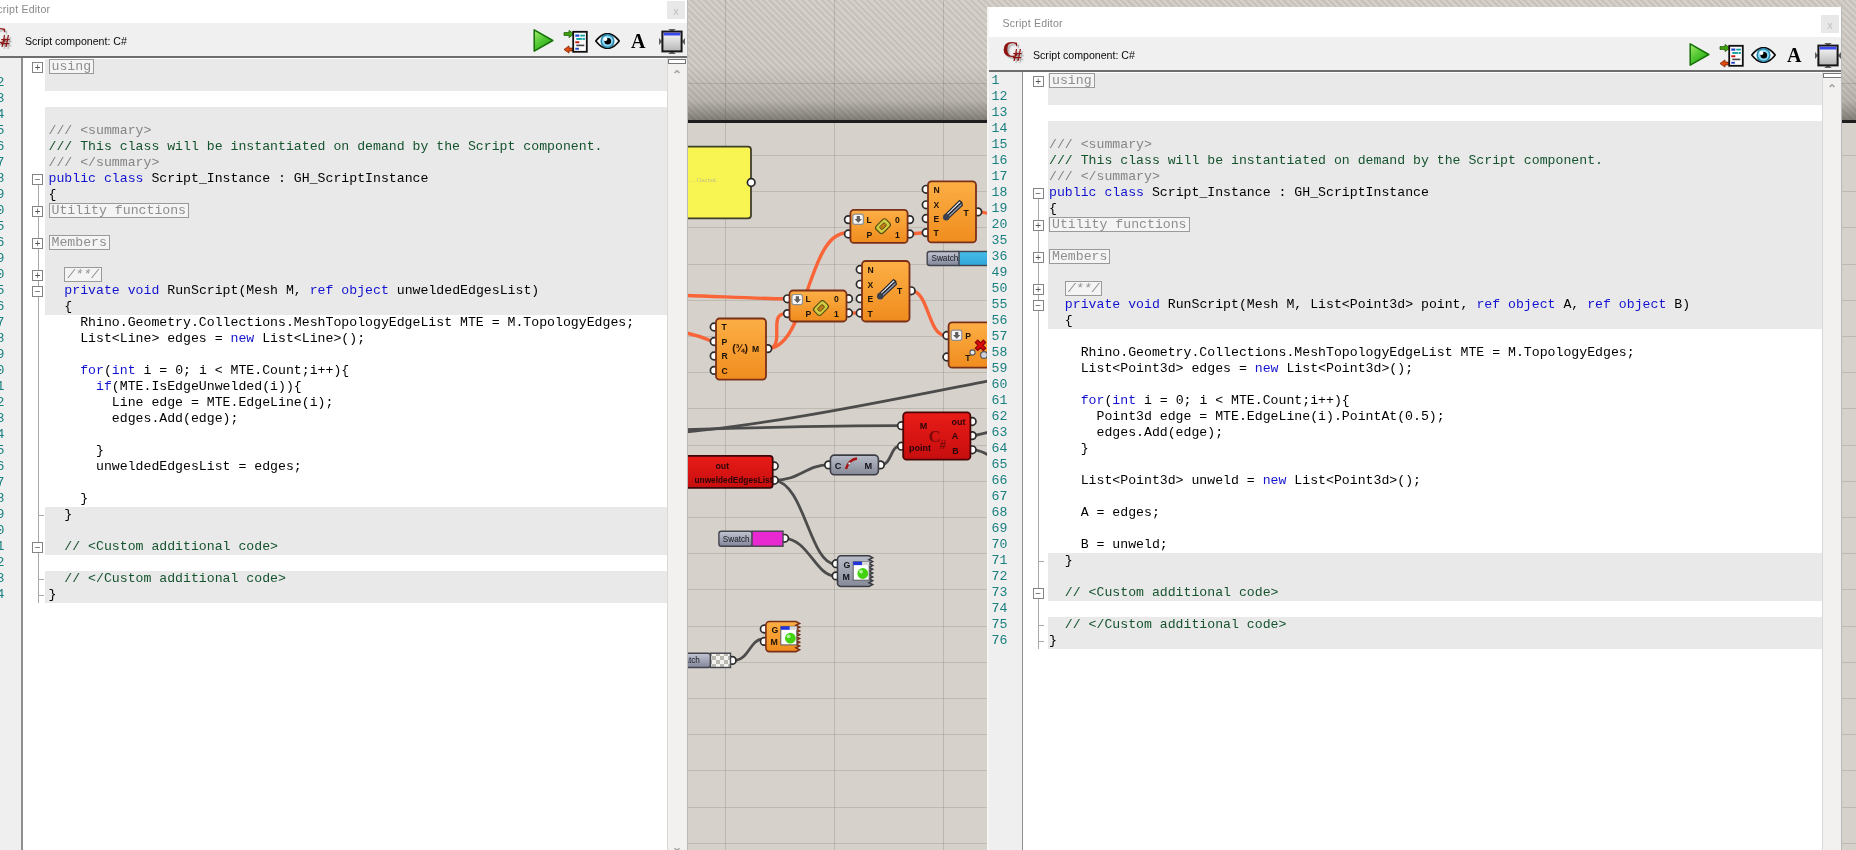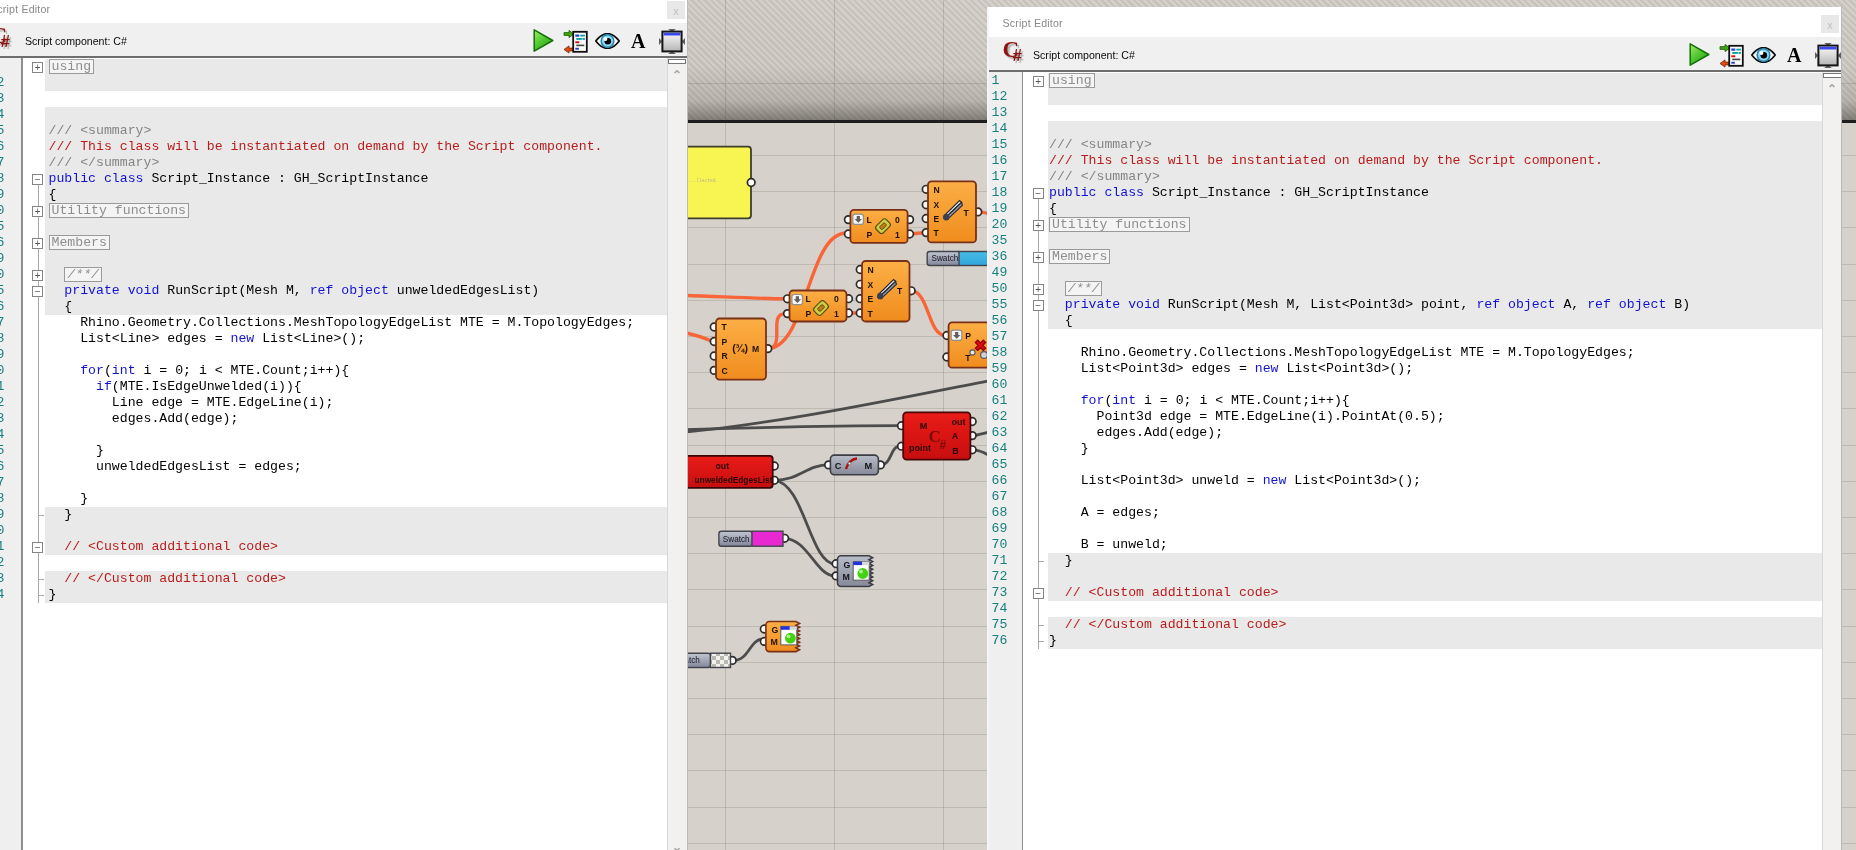--- a/index.html
+++ b/index.html
@@ -19,21 +19,21 @@
 .close span{font-size:11px;color:#c0c0c0;line-height:18px}
 .tool{position:relative;height:35px;background:#f0f0f0;border-bottom:2px solid #6e6e6e}
 .tooltxt{position:absolute;top:11.5px;font-size:10.6px;color:#0a0a0a}
 .csC{position:absolute;left:0;top:-2px;font:bold 23px "Liberation Serif",serif;color:#8e1414;text-shadow:2px 2px 1px rgba(120,120,120,0.5)}
 .csH{position:absolute;left:10px;top:7px;font:bold 17px "Liberation Sans",sans-serif;color:#8e1414;text-shadow:2px 2px 1px rgba(120,120,120,0.5)}
 .code{position:relative;background:#fff;height:800px}
 .band{background:#e9e9e9}
 .nums{position:absolute;font:13.2px/16px "Liberation Mono",monospace;color:#1a7f7f}
 .src{position:absolute;font:13.2px/16px "Liberation Mono",monospace;color:#000}
 .src i{font-style:normal;color:#1212d0}
-.src em{font-style:normal;color:#b91c1c}
+.src em{font-style:normal;color:#14532d}
 .src u{text-decoration:none;color:#858585}
 .src s{text-decoration:none;display:inline-block;height:14.5px;line-height:13.5px;border:1px solid #9a9a9a;color:#8e8e8e;padding:0 2px;background:#f4f4f4}
 .src s.it{font-style:italic}
 .fbox{position:absolute;width:11px;height:11px;border:1px solid #848484;background:#fff;text-align:center}
 .fbox span{display:block;font:10px/9.5px "Liberation Sans",sans-serif;color:#555}
 .chev{position:absolute;font:bold 12px/12px "Liberation Sans",sans-serif;color:#a2a2a2;width:14px;text-align:center}
 pre{margin:0}
 </style></head><body>
 <div id="root">
     <div class="hatch"></div>

